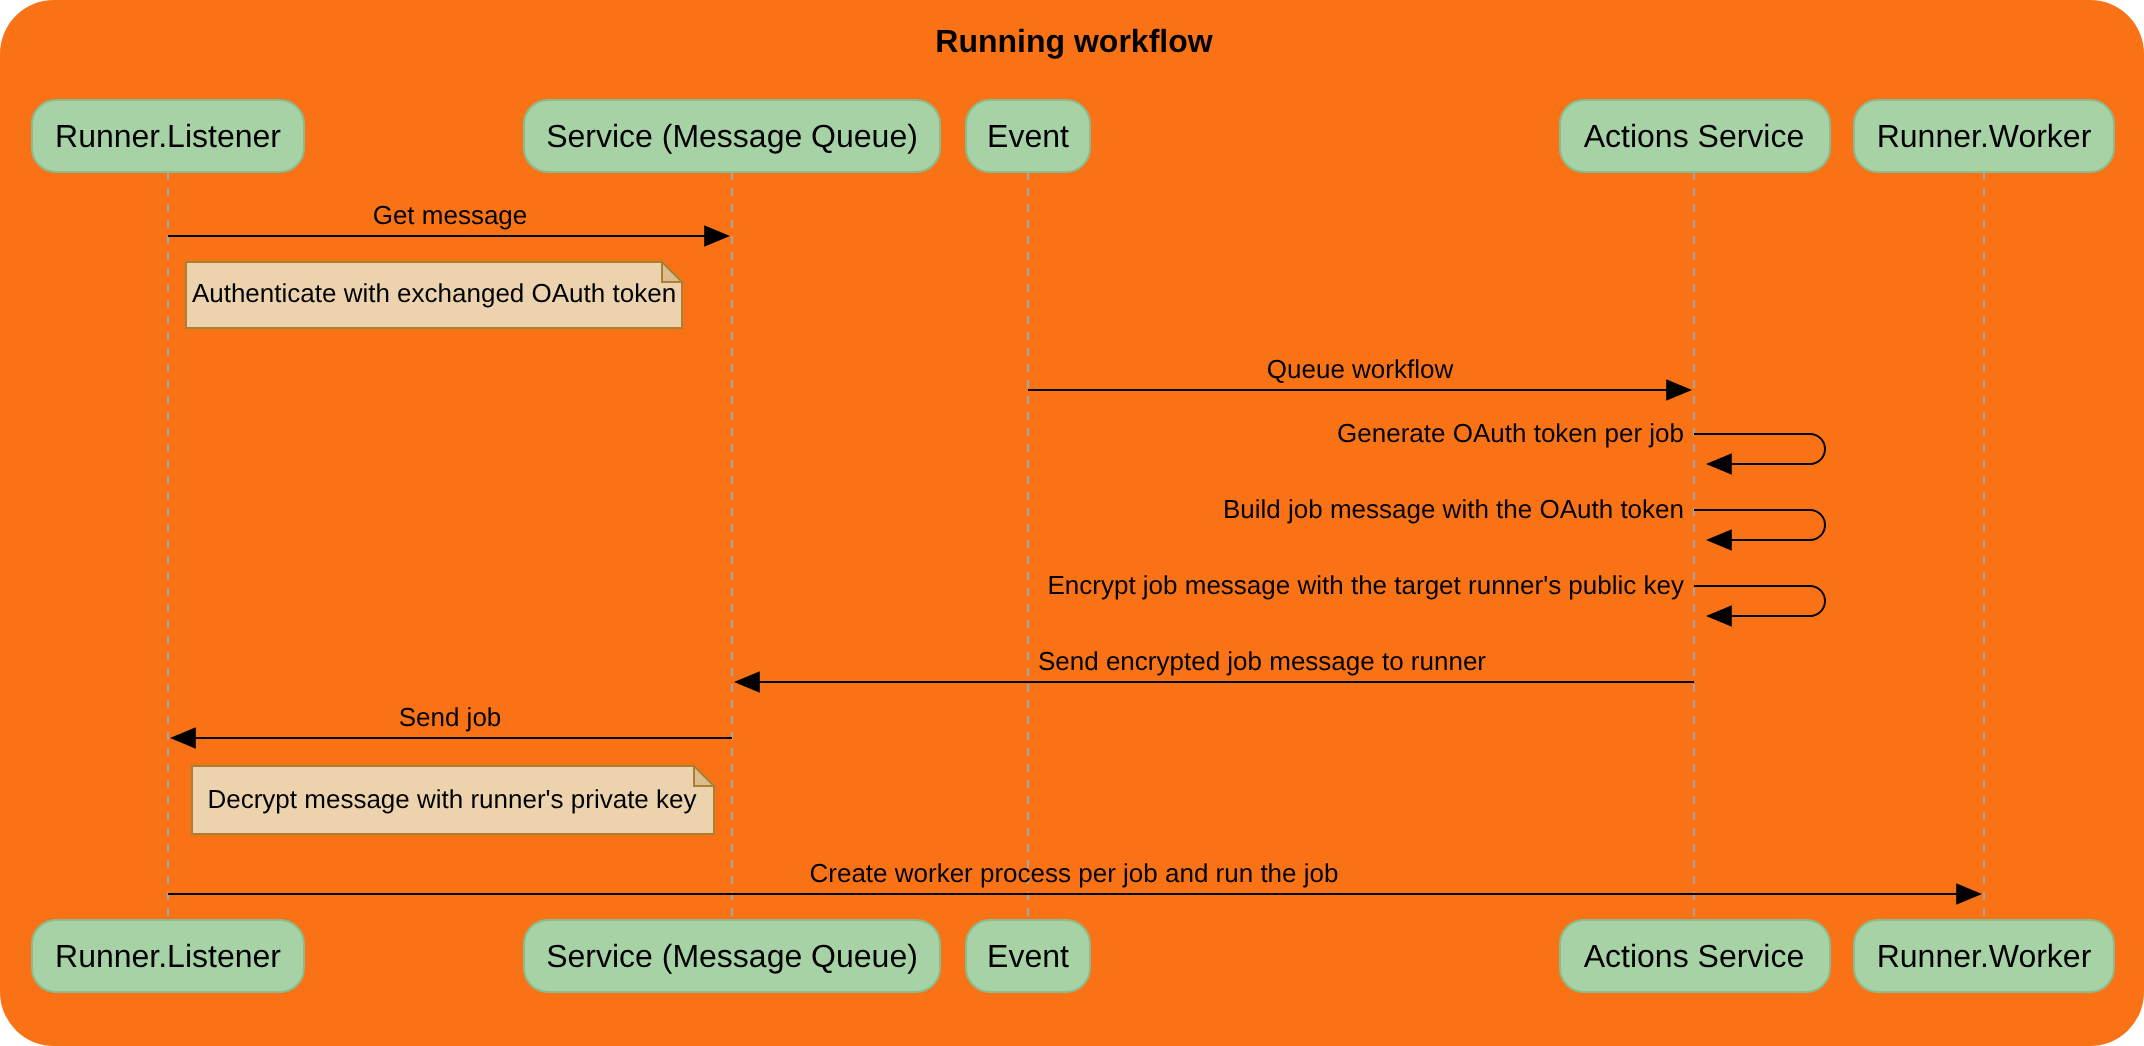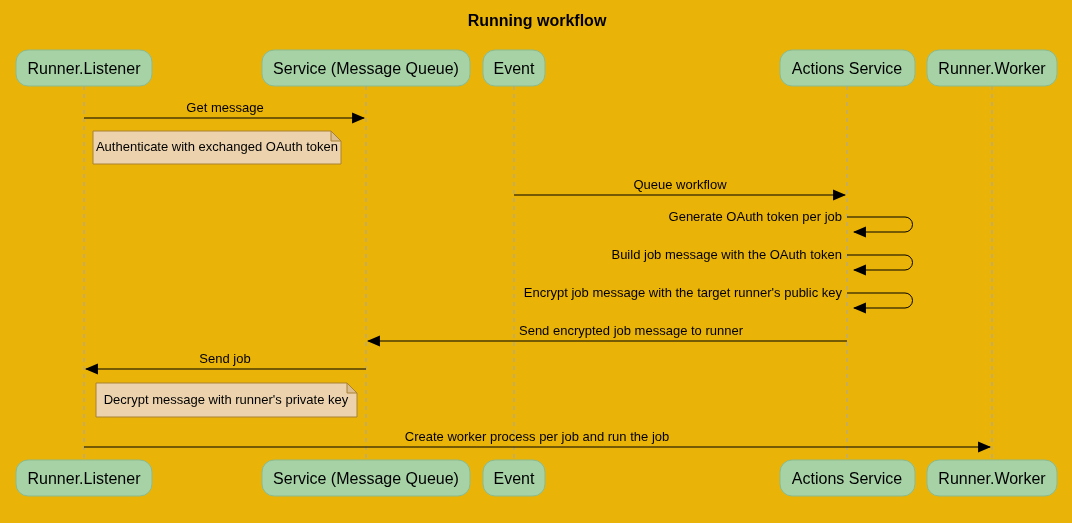--- a/index.html
+++ b/index.html
@@ -1,18 +1,19 @@
 <!DOCTYPE html>
 <html><head>
 <meta charset="utf-8">
 <style>
   html,body { margin:0; padding:0; background:#ffffff; }
   .stage {
-    position:relative; width:1072px; height:523px; background:#eab308;
+    position:relative; width:1072px; height:523px; background:#f97316;
     font-family:"Liberation Sans", sans-serif;
+    border-radius:27px;
   }
   svg { display:block; }
   text {
     font-family:"Liberation Sans", sans-serif;
     fill:#000000;
   }
   .title-text   { font-size:16px; font-weight:bold; }
   .actor-text   { font-size:16px; }
   .msg-text     { font-size:13px; }
   .note-text    { font-size:13px; }

